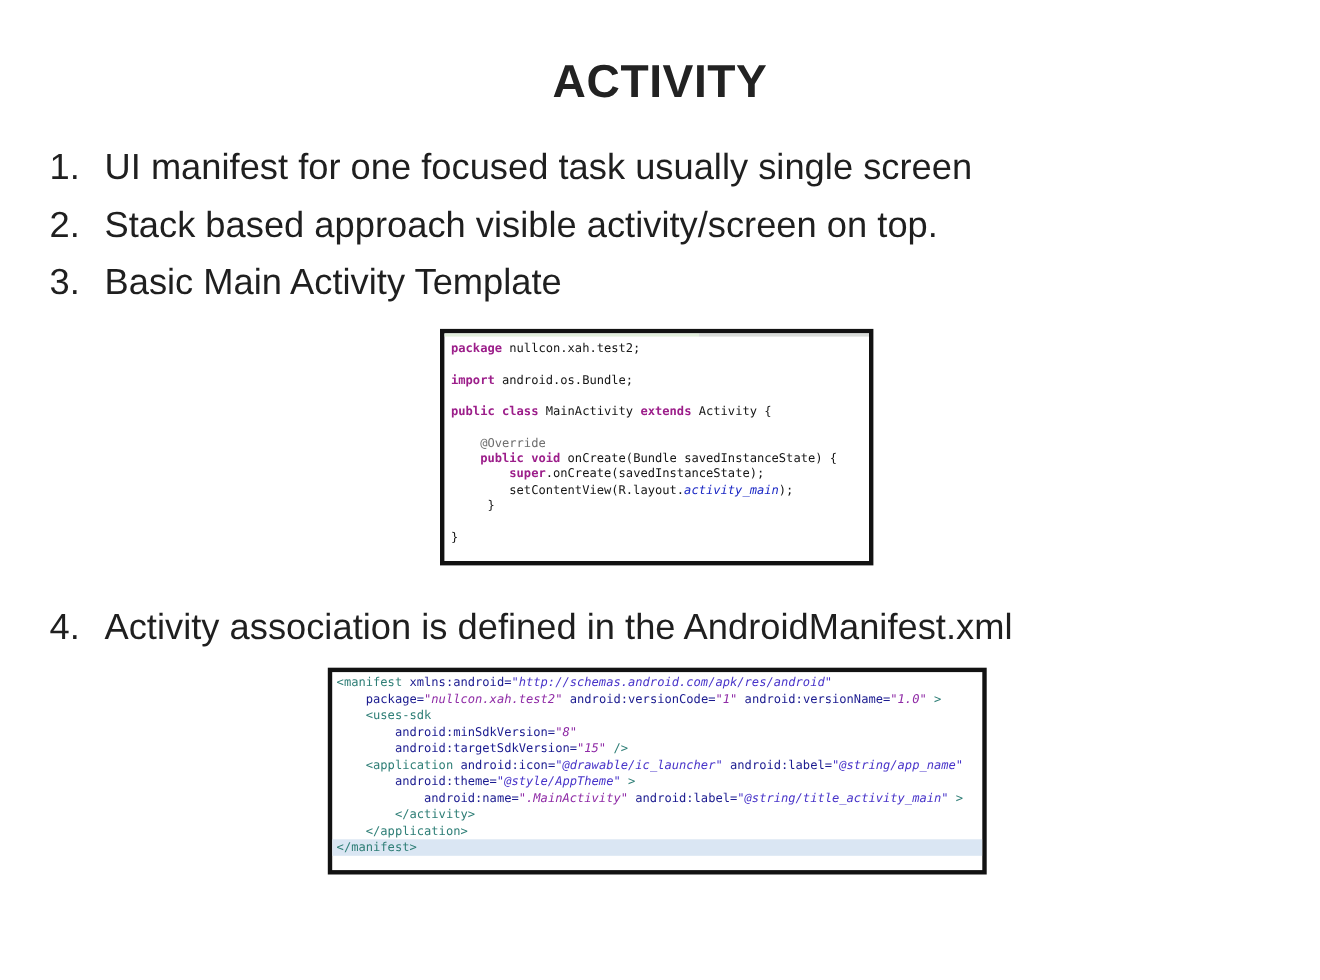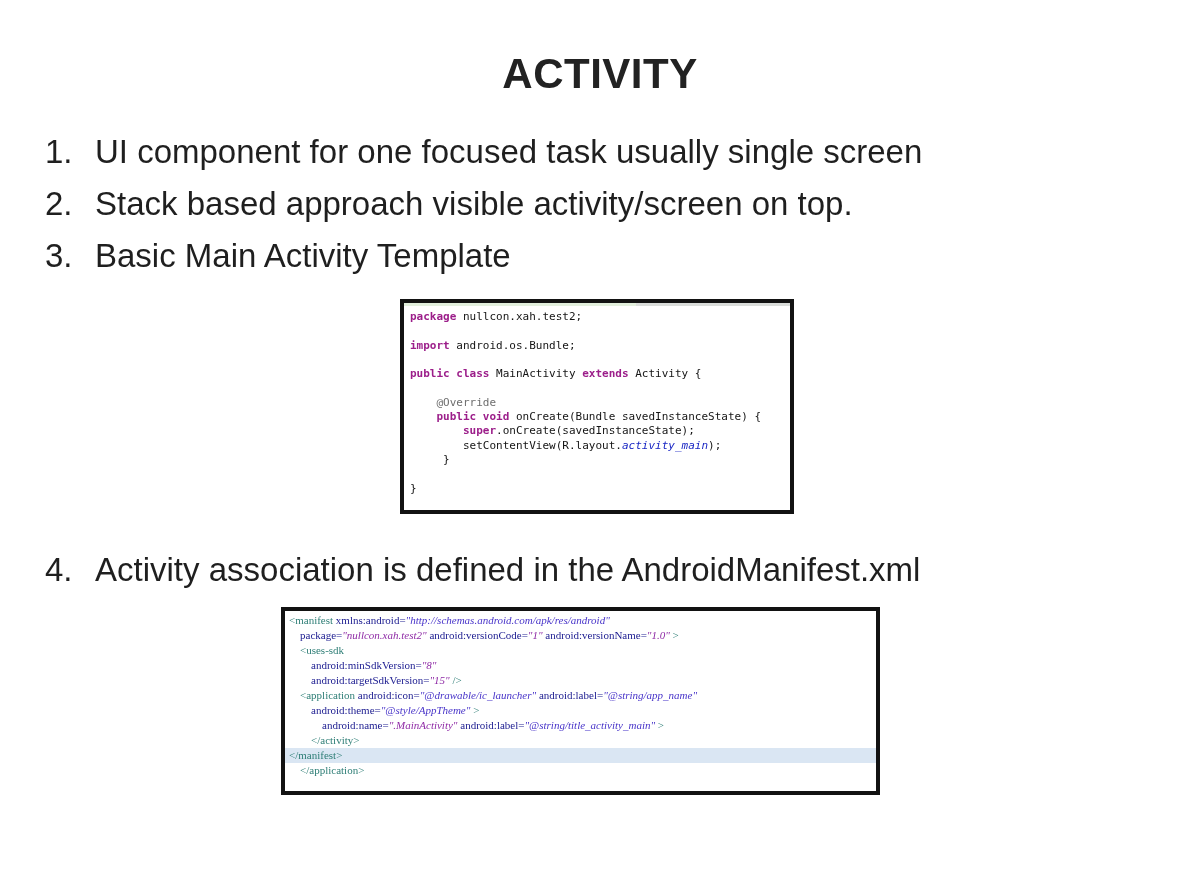--- a/index.html
+++ b/index.html
@@ -28,22 +28,22 @@
   }
   #java-code {
     left:400px; top:299px; width:394px; height:215px;
     font-size:11px; line-height:14.3px; padding-top:4px;
   }
   #java-code .topstrip {
     height:3px; width:100%; margin-top:-4px; margin-bottom:4px;
     background:linear-gradient(to right, #e2efdc 0%, #e2efdc 60%, #d9dcd9 60%, #d9dcd9 100%);
   }
   #manifest-code {
-    left:281px; top:607px; width:599px; height:188px;
-    font-size:11px; line-height:15px; padding-top:2px;font-family:Liberation Serif, serif;
+    left:298px; top:607px; width:599px; height:188px;
+    font-size:11px; line-height:15px; padding-top:2px;
   }
 
   .cl { white-space:pre; }
   #java-code .cl { padding-left:6px; }
   #manifest-code .cl { padding-left:4px; }
   .cl.hl { background:#dae6f3; }
 
   
   .tk-k  { color:#9c1e8a; font-weight:bold; }   
   .tk-a  { color:#6e6e6e; }                     
@@ -56,21 +56,21 @@
 </style>
 </head>
 <body>
 
 <div class="slide">
 
   <h1 class="title">ACTIVITY</h1>
 
   <div class="list-item" style="top:126px;">
     <span class="num">1.</span>
-    <span class="txt">UI component for one focused task usually single screen</span>
+    <span class="txt">UI manifest for one focused task usually single screen</span>
   </div>
   <div class="list-item" style="top:178px;">
     <span class="num">2.</span>
     <span class="txt">Stack based approach visible activity/screen on top.</span>
   </div>
   <div class="list-item" style="top:230px;">
     <span class="num">3.</span>
     <span class="txt">Basic Main Activity Template</span>
   </div>
 
@@ -99,17 +99,17 @@
   <div class="code-block" id="manifest-code">
       <div class="cl"><span class="tk-t">&lt;manifest</span><span class="tk-p"> </span><span class="tk-an">xmlns:android=</span><span class="tk-av">"http://schemas.android.com/apk/res/android"</span></div>
       <div class="cl"><span class="tk-p">    </span><span class="tk-an">package=</span><span class="tk-pv">"nullcon.xah.test2"</span><span class="tk-p"> </span><span class="tk-an">android:versionCode=</span><span class="tk-pv">"1"</span><span class="tk-p"> </span><span class="tk-an">android:versionName=</span><span class="tk-pv">"1.0"</span><span class="tk-p"> </span><span class="tk-t">&gt;</span></div>
       <div class="cl"><span class="tk-p">    </span><span class="tk-t">&lt;uses-sdk</span></div>
       <div class="cl"><span class="tk-p">        </span><span class="tk-an">android:minSdkVersion=</span><span class="tk-pv">"8"</span></div>
       <div class="cl"><span class="tk-p">        </span><span class="tk-an">android:targetSdkVersion=</span><span class="tk-pv">"15"</span><span class="tk-p"> </span><span class="tk-t">/&gt;</span></div>
       <div class="cl"><span class="tk-p">    </span><span class="tk-t">&lt;application</span><span class="tk-p"> </span><span class="tk-an">android:icon=</span><span class="tk-av">"@drawable/ic_launcher"</span><span class="tk-p"> </span><span class="tk-an">android:label=</span><span class="tk-av">"@string/app_name"</span></div>
       <div class="cl"><span class="tk-p">        </span><span class="tk-an">android:theme=</span><span class="tk-av">"@style/AppTheme"</span><span class="tk-p"> </span><span class="tk-t">&gt;</span></div>
       <div class="cl"><span class="tk-p">            </span><span class="tk-an">android:name=</span><span class="tk-pv">".MainActivity"</span><span class="tk-p"> </span><span class="tk-an">android:label=</span><span class="tk-av">"@string/title_activity_main"</span><span class="tk-p"> </span><span class="tk-t">&gt;</span></div>
       <div class="cl"><span class="tk-p">        </span><span class="tk-t">&lt;/activity&gt;</span></div>
+      <div class="cl"><span class="tk-p">    </span><span class="tk-t">&lt;/application&gt;</span></div>
       <div class="cl hl"><span class="tk-t">&lt;/manifest&gt;</span></div>
-      <div class="cl"><span class="tk-p">    </span><span class="tk-t">&lt;/application&gt;</span></div>
     </div>
 
 </div>
 
 </body></html>

